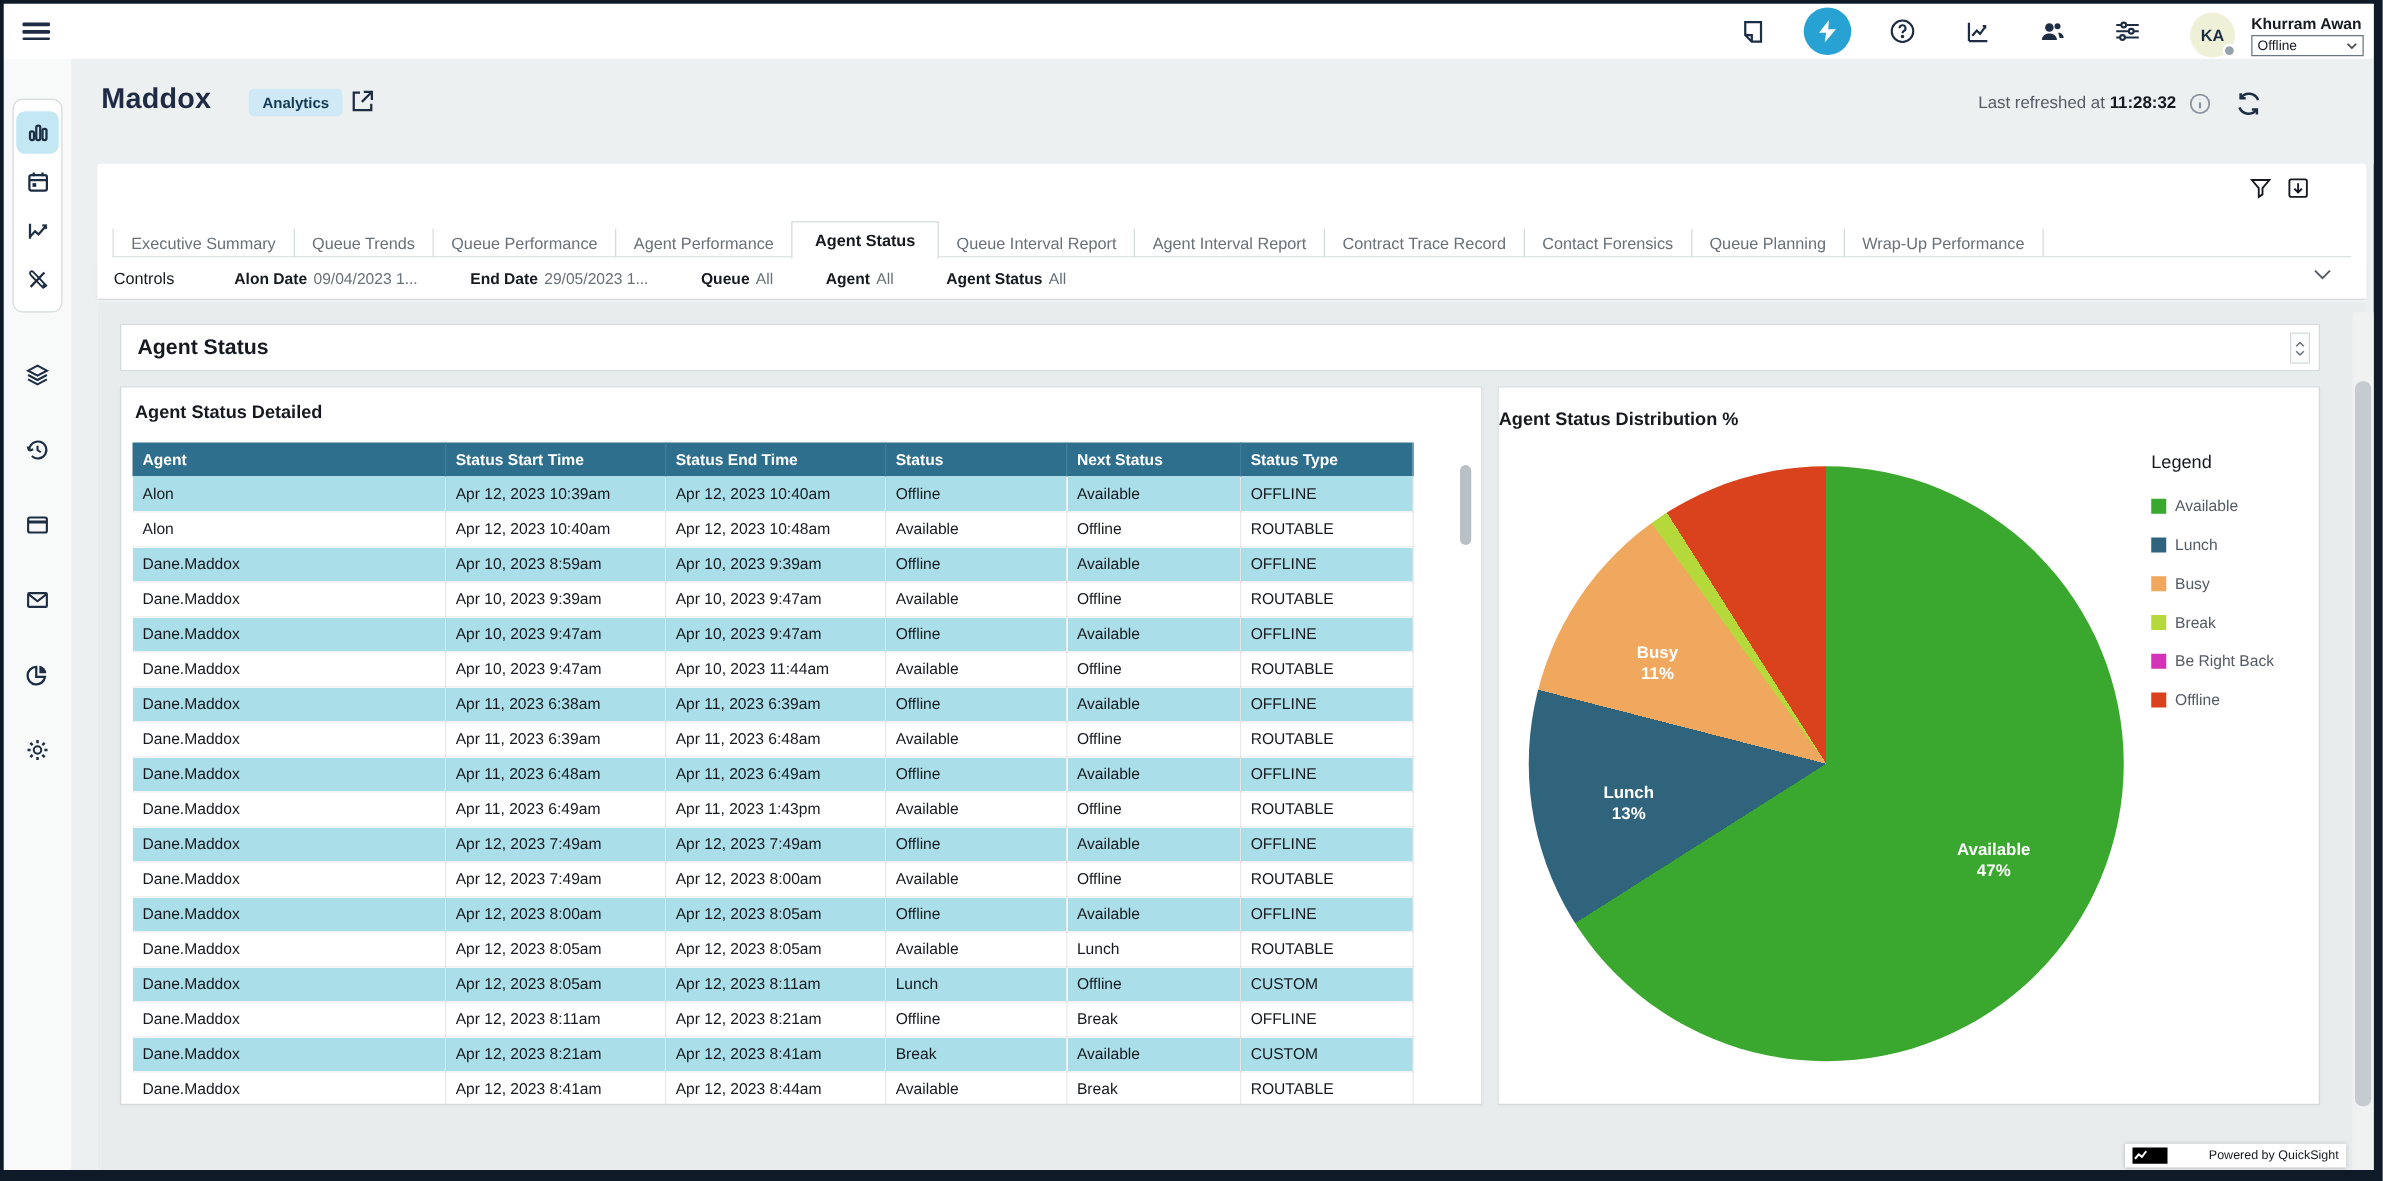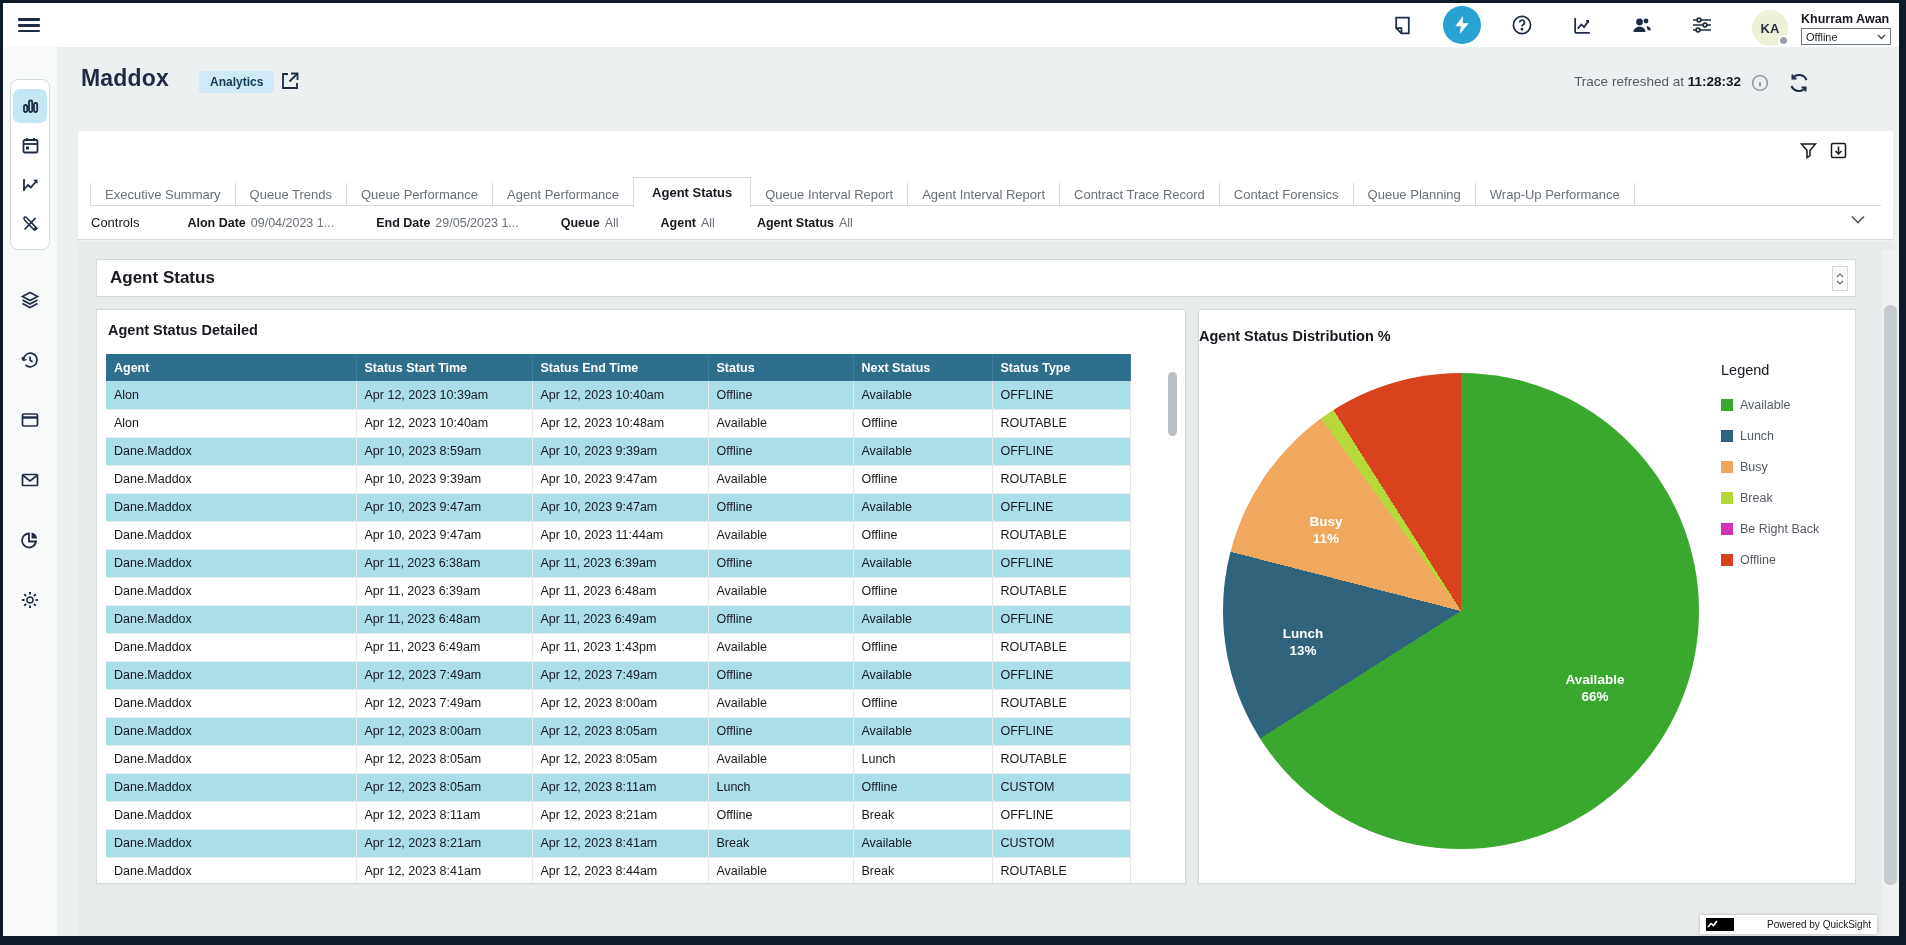--- a/index.html
+++ b/index.html
@@ -230,21 +230,21 @@
     <div id="page-title">Maddox</div>
     <div id="analytics-badge">Analytics</div>
     <div id="open-ext">
       <svg width="22" height="22" viewBox="0 0 22 22" fill="none" stroke="#1d2d44" stroke-width="1.8">
           <path d="M9 4H4v14h14v-5"></path>
           <path d="M12 3.5h6.5V10"></path>
           <path d="M18 4l-7.5 7.5"></path>
         </svg>
     </div>
     <div id="refresh-text">
-      <span>Trace refreshed at</span>
+      <span>Last refreshed at</span>
       <b>11:28:32</b>
     </div>
     <div id="info-icon">
       <svg width="18" height="18" viewBox="0 0 18 18" fill="none" stroke="#8b949c" stroke-width="1.4">
           <circle cx="9" cy="9" r="7.4"></circle>
           <path d="M9 8v4.5M9 5.2v.2" stroke-width="1.8"></path>
         </svg>
     </div>
     <div id="refresh-icon">
       <svg width="24" height="24" viewBox="0 0 24 24" fill="none" stroke="#1d2d44" stroke-width="2">
@@ -475,21 +475,21 @@
             </tbody>
         </table>
         <div id="table-scrollbar"></div>
       </div>
 
       <div class="panel" id="pie-panel">
         <div id="pie-title">Agent Status Distribution %</div>
         <div id="pie" style="background: conic-gradient(rgb(58, 168, 46) 0deg, rgb(58, 168, 46) 237.6deg, rgb(48, 100, 124) 237.6deg, rgb(48, 100, 124) 284.4deg, rgb(240, 167, 94) 284.4deg, rgb(240, 167, 94) 324deg, rgb(181, 216, 58) 324deg, rgb(181, 216, 58) 327.6deg, rgb(212, 51, 184) 327.6deg, rgb(212, 51, 184) 327.6deg, rgb(217, 66, 28) 327.6deg, rgb(217, 66, 28) 360deg);"></div>
         <div class="pie-label" id="plabel-available">
           <div>Available</div>
-            <div>66%</div>
+            <div>47%</div>
         </div>
         <div class="pie-label" id="plabel-lunch">
           <div>Lunch</div>
             <div>13%</div>
         </div>
         <div class="pie-label" id="plabel-busy">
           <div>Busy</div>
             <div>11%</div>
         </div>
         <div id="legend">

